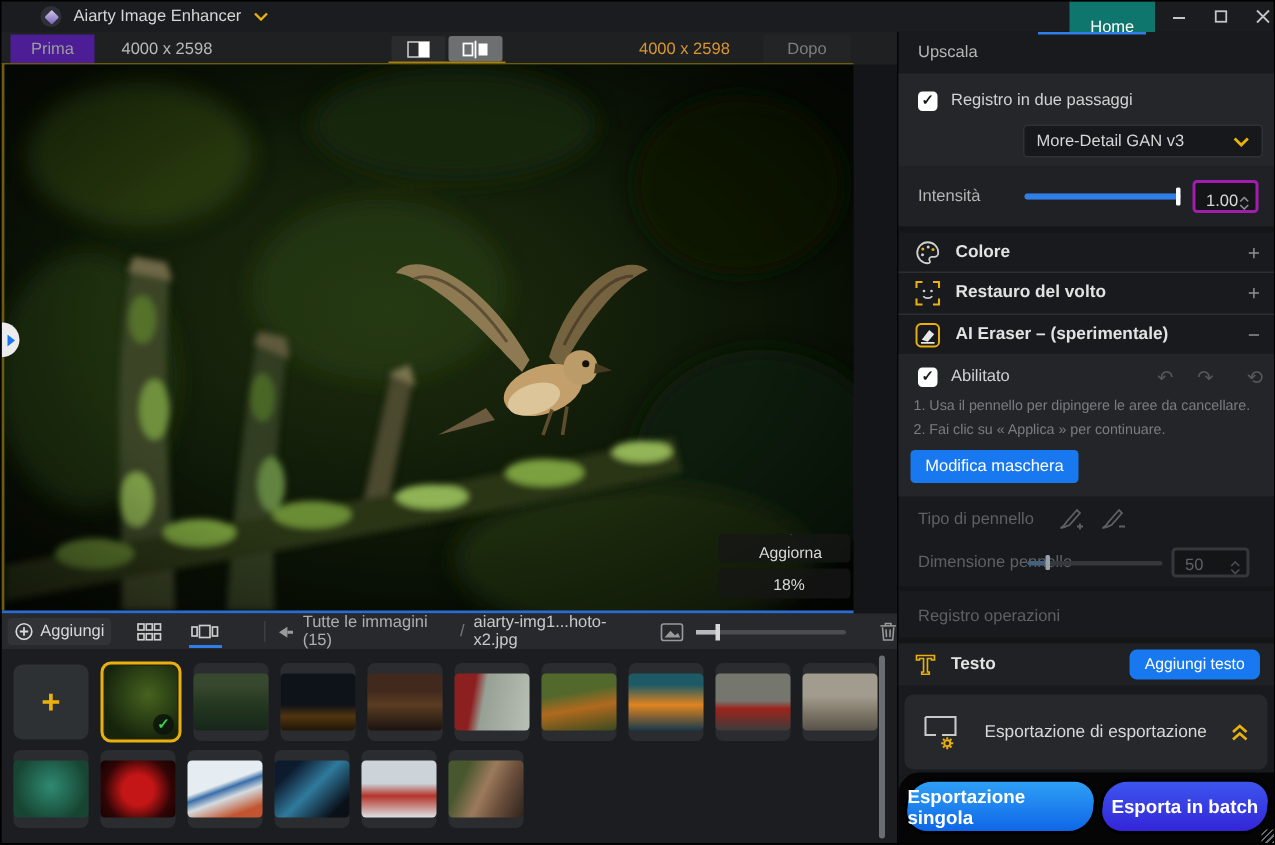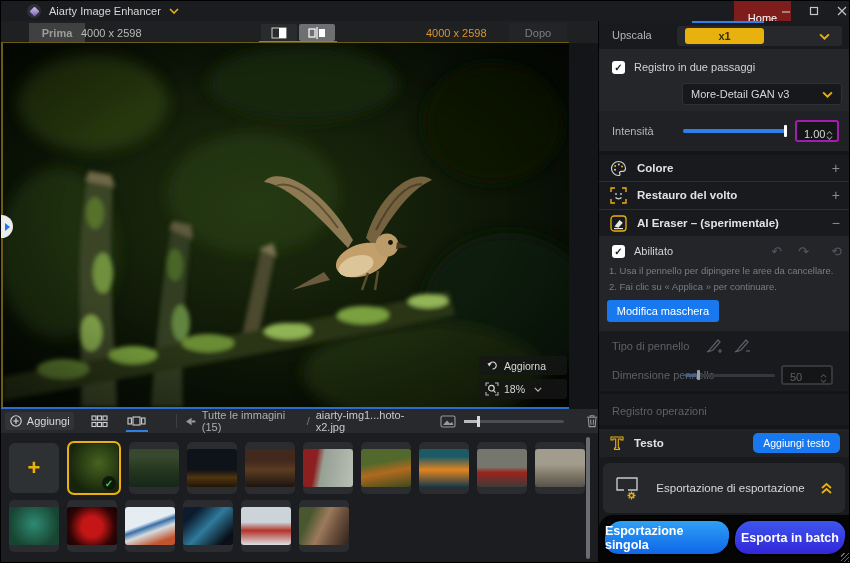--- a/index.html
+++ b/index.html
@@ -6,41 +6,41 @@
   html,body { background:#000; }
   body { font-family:"Liberation Sans", sans-serif; }
   .window { position:relative; width:850px; height:563px; background:#141518; overflow:hidden; border:1px solid #000; }
 
   
   .titlebar { position:absolute; left:0; top:0; width:850px; height:20px; background:#1b1c1f; display:flex; align-items:center; }
   .app-icon { width:14px; height:14px; border-radius:50%; background:#2e2f38; margin-left:26px; display:flex; align-items:center; justify-content:center; }
   .app-icon .gem { width:7px; height:7px; background:linear-gradient(135deg,#cfc9e8,#7a5fb8); transform:rotate(45deg); border-radius:1px; }
   .app-title { color:#d6d6d6; font-size:11px; margin-left:8px; }
   .title-chevron { margin-left:8px; }
-  .home-btn { position:absolute; left:712px; top:0; width:57px; height:33px; background:#7f1d1d; color:#fff; font-size:11px; display:flex; align-items:center; justify-content:center; cursor:pointer;margin-left:21px; }
+  .home-btn { position:absolute; left:712px; top:0; width:57px; height:33px; background:#0f766e; color:#fff; font-size:11px; display:flex; align-items:center; justify-content:center; cursor:pointer; }
   .win-btn { position:absolute; top:0; width:26px; height:20px; color:#c4c4c4; font-size:11px; display:flex; align-items:center; justify-content:center; cursor:pointer; }
 
   
   .compare-bar { position:absolute; left:0; top:20px; width:597px; height:22px; background:#1f2022; }
   .tab { position:absolute; top:2px; height:20px; display:flex; align-items:center; justify-content:center; font-size:11px; }
-  .tab-prima { left:28px; width:56px; background:#404040; color:#9c9c9c;font-weight:bold; }
+  .tab-prima { left:6px; width:56px; background:#4c1d95; color:#9c9c9c; }
   .dims-before { position:absolute; left:80px; top:2px; height:20px; display:flex; align-items:center; color:#b9b9b9; font-size:11px; }
   .view-toggle { position:absolute; top:3px; height:17px; width:36px; display:flex; align-items:center; justify-content:center; border-radius:2px; cursor:pointer; }
   .vt1 { left:260px; background:#2a2b2d; }
   .vt2 { left:298px; background:#6e6f71; }
   .toggle-underline { position:absolute; left:258px; top:20px; width:78px; height:2px; background:#a5820d; }
   .dims-after { position:absolute; left:425px; top:2px; height:20px; display:flex; align-items:center; color:#d9952f; font-size:11px; }
   .tab-dopo { left:508px; width:58px; background:#232426; color:#7e7e7e; }
 
   
   .canvas { position:absolute; left:0; top:41px; width:568px; height:365px; background:#060a05; border-left:2px solid #6b5c12; border-top:1px solid #6b5c12; overflow:hidden; }
   .canvas svg { display:block; width:100%; height:100%; }
   .canvas-blue-line { position:absolute; left:0; top:406px; width:568px; height:2px; background:#2b6cd0; }
   .left-handle { position:absolute; left:0; top:214px; width:12px; height:23px; background:#ececec; border-radius:0 12px 12px 0; display:flex; align-items:center; justify-content:center; cursor:pointer; }
-  .overlay-chip { position:absolute; background:rgba(22,22,22,.78); border-radius:3px; color:#d8d8d8; font-size:10.5px; display:flex; align-items:center; }
+  .overlay-chip { position:absolute; background:rgba(22,22,22,.78); border-radius:3px; color:#d8d8d8; font-size:10.5px; display:flex; align-items:center;flex-direction:column; }
   .aggiorna-chip { left:478px; top:355px; width:88px; height:19px; padding-left:8px; gap:6px; cursor:pointer; }
   .zoomlvl-chip { left:478px; top:378px; width:88px; height:20px; padding-left:6px; gap:5px; cursor:pointer; }
 
   
   .film-toolbar { position:absolute; left:0; top:408px; width:597px; height:24px; background:#27292c; display:flex; align-items:center; }
   .add-btn { margin-left:4px; width:74px; height:18px; background:#313337; border-radius:3px; display:flex; align-items:center; justify-content:center; gap:5px; color:#d8d8d8; font-size:11px; cursor:pointer; }
   .viewmode { position:relative; margin-left:14px; width:24px; height:18px; display:flex; align-items:center; justify-content:center; cursor:pointer; }
   .viewmode .bluebar { position:absolute; left:1px; bottom:-2px; width:22px; height:2px; background:#2f7fe8; }
   .ft-divider { width:1px; height:14px; background:#3c3e42; margin:0 10px 0 28px; }
   .breadcrumb-area { display:flex; align-items:center; gap:6px; font-size:11px; }
@@ -375,26 +375,20 @@
         </div>
       </div>
     <div class="thumb-scrollbar"></div>
   </div>
 
   <div class="panel">
     <div class="scroll-indicator"></div>
 
     <div class="prow" style="top:2px;height:24px;">
       <span class="plabel" style="margin-left:13px;">Upscala</span>
-      <div class="upscale-dd">
-        <div class="upscale-pill">x1</div>
-        <svg style="position:absolute;right:12px;" width="11" height="7" viewBox="0 0 10 6">
-            <polyline points="1,1 5,5 9,1" fill="none" stroke="#e9b10e" stroke-width="1.7"></polyline>
-          </svg>
-      </div>
     </div>
 
     <div class="card bg-a" style="top:28px;height:62px;">
       <div class="prow" style="top:10px;height:16px;">
         <div class="checkbox" style="margin-left:13px;">✓</div>
         <span class="plabel" style="margin-left:9px;color:#d2d2d2;">Registro in due passaggi</span>
       </div>
       <div class="dd model-dd" style="top:34px;">
         <span class="dd-text">More-Detail GAN  v3</span>
         <svg width="11" height="7" viewBox="0 0 10 6">

